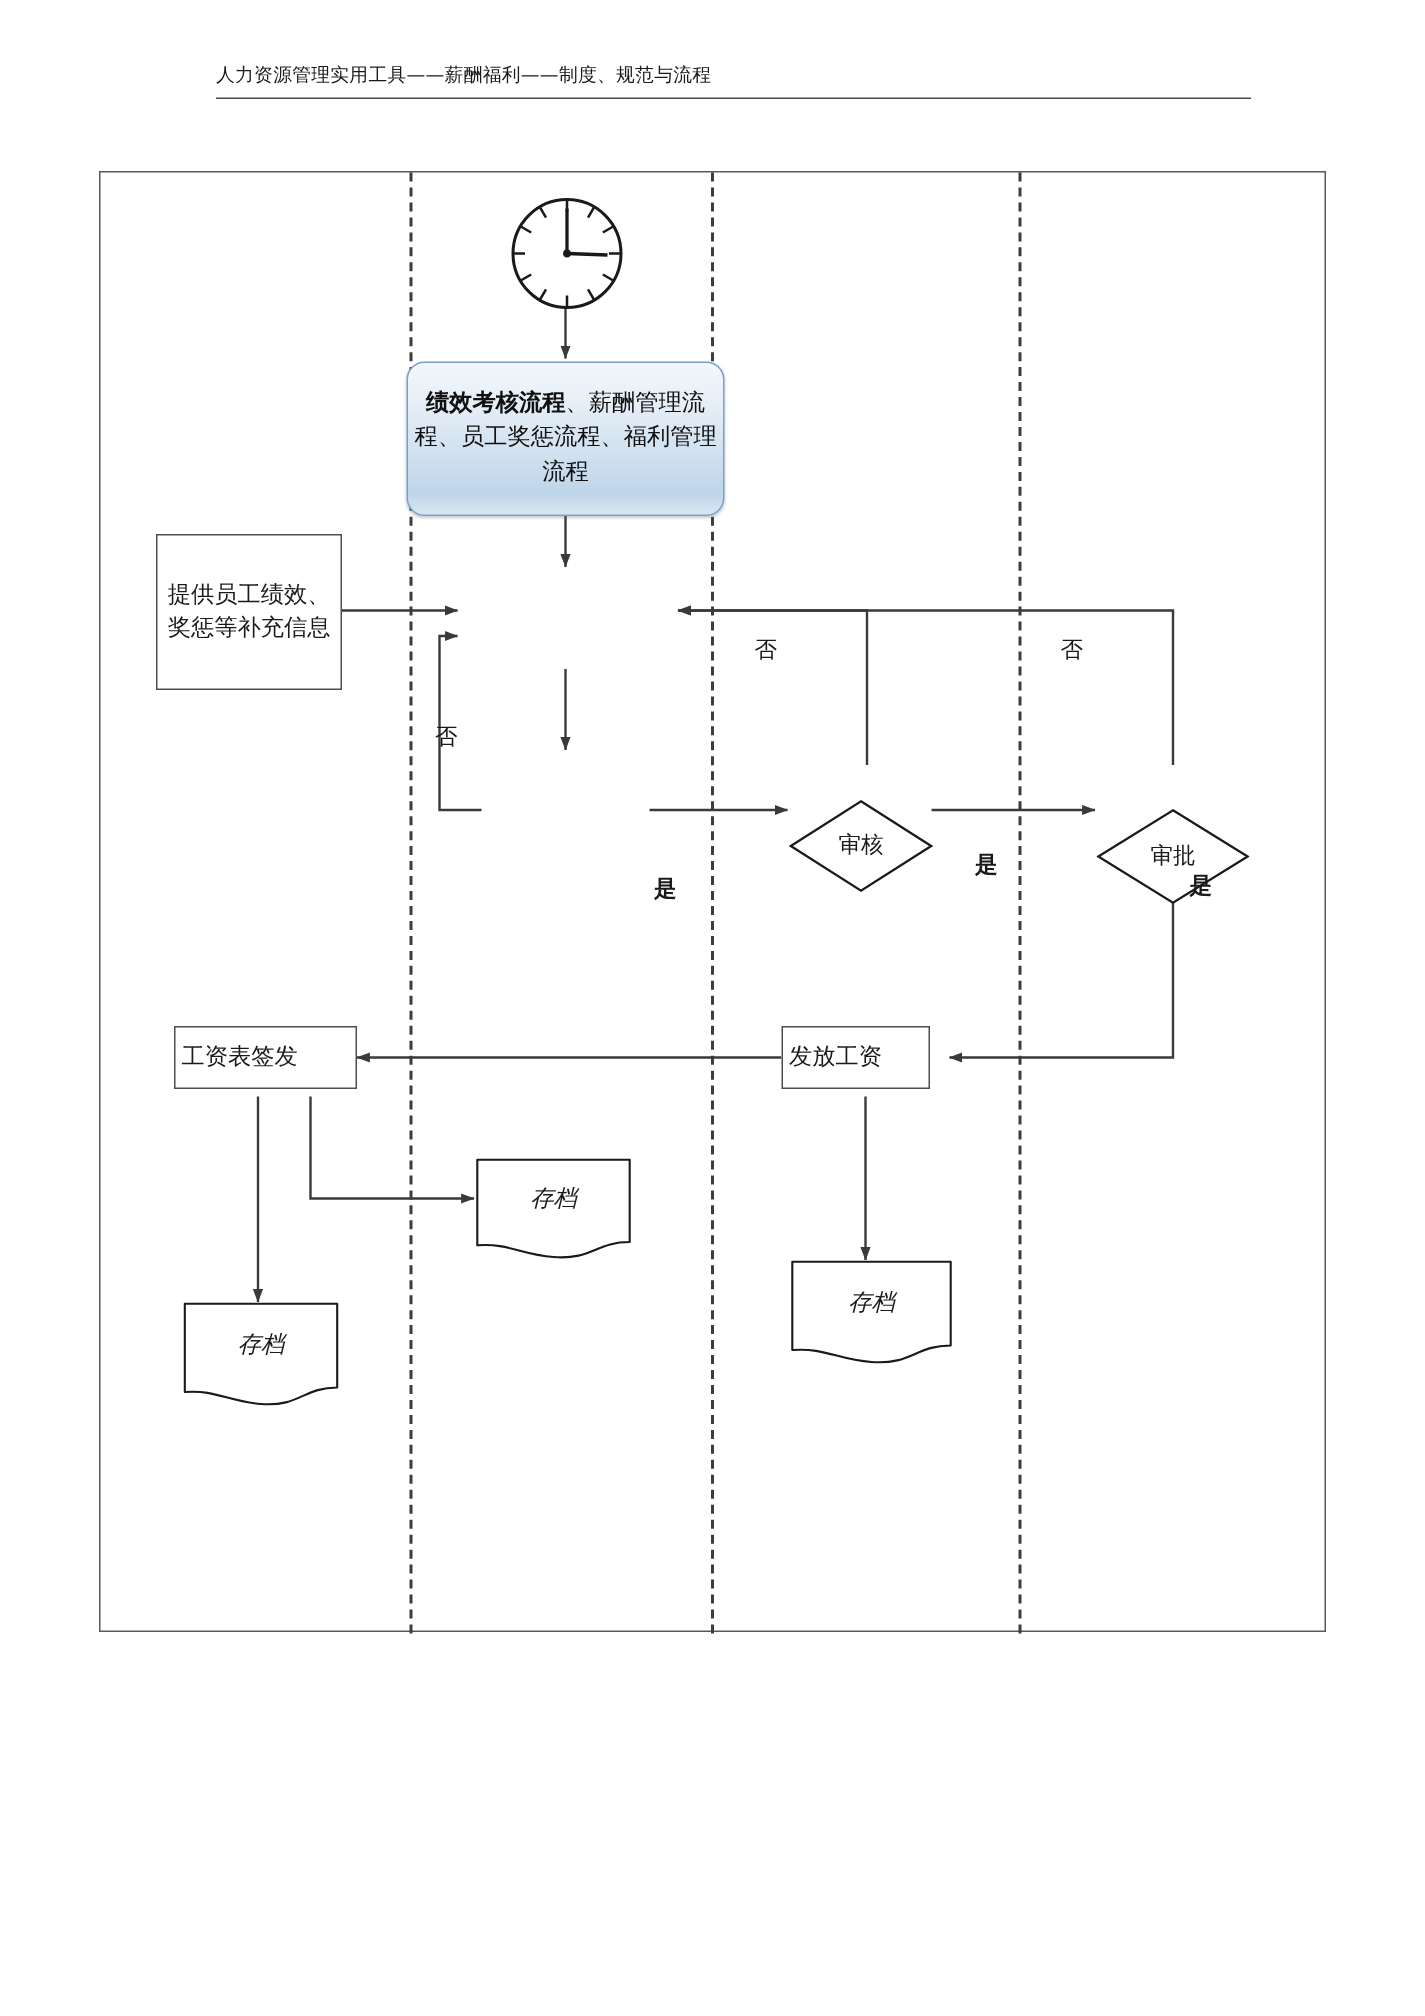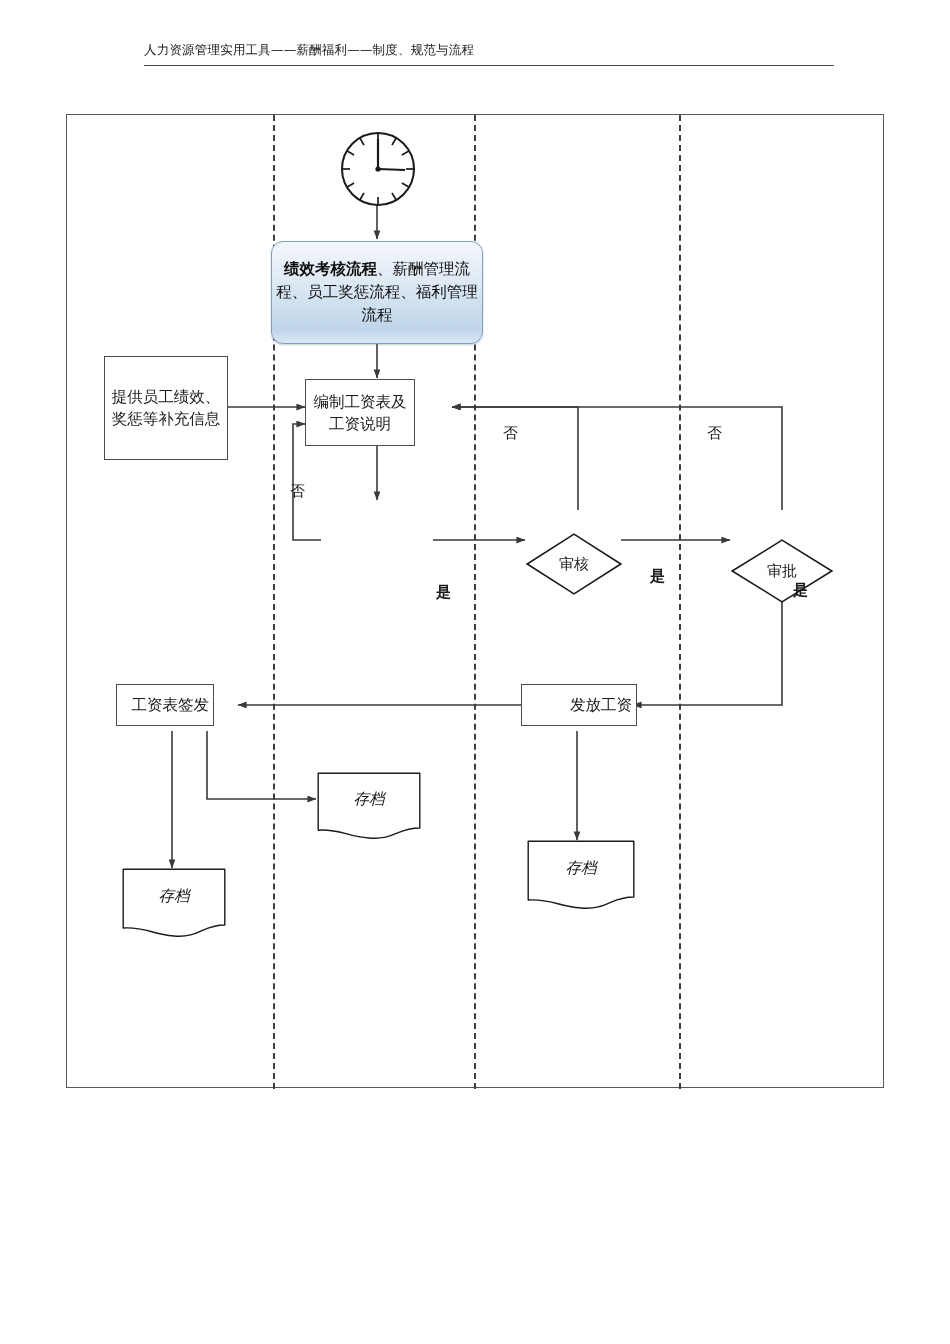--- a/index.html
+++ b/index.html
@@ -66,21 +66,21 @@
     width: 950px;
     height: 1344px;
     pointer-events: none;
   }
   
   .node {
     position: absolute;
     box-sizing: border-box;
     display: flex;
     align-items: center;
-    justify-content: flex-end;
+    justify-content: flex-start;
     text-align: center;
     color: #1a1a1a;
   }
   .proc {
     border: 1.2px solid #4d4d4d;
     background: #ffffff;
     font-size: 15.5px;
     line-height: 1.42;
   }
   .proc .inner { padding: 0 4px; font-family: Liberation Serif, serif; }
@@ -214,23 +214,20 @@
   <div class="node start-box" style="left:271px; top:241px; width:212px; height:103px;">
     <div class="inner">
       <span class="bold-part">绩效考核流程</span><span>、薪酬管理流程、员工奖惩流程、福利管理流程</span>
     </div>
   </div>
 
   <div class="node proc" style="left:104px; top:356px; width:124px; height:104px;">
     <div class="inner">提供员工绩效、奖惩等补充信息</div>
   </div>
 
-  <div class="node proc" style="left:305px; top:379px; width:110px; height:67px;">
-    <div class="inner">编制工资表及工资说明</div>
-  </div>
 
 
   <div class="diamond-wrap" style="left:526px; top:533px; width:96px; height:62px;">
     <svg width="96" height="62" viewBox="0 0 96 62">
       <polygon points="48,1.2 94.8,31 48,60.8 1.2,31" fill="#ffffff" stroke="#1a1a1a" stroke-width="1.5"></polygon>
     </svg>
     <div class="diamond-label">审核</div>
   </div>
 
   <div class="diamond-wrap" style="left:731px; top:539px; width:102px; height:64px;">
@@ -240,25 +237,25 @@
     <div class="diamond-label">审批</div>
   </div>
 
   <div class="yn" style="left:290px; top:482px;">否</div>
   <div class="yn" style="left:503px; top:424px;">否</div>
   <div class="yn" style="left:707px; top:424px;">否</div>
   <div class="yn bold" style="left:436px; top:583px;">是</div>
   <div class="yn bold" style="left:650px; top:567px;">是</div>
   <div class="yn bold" style="left:793px; top:581px;">是</div>
 
-  <div class="node proc" style="left:116px; top:684px; width:98px; height:42px;">
+  <div class="node proc" style="left:116px; top:684px; width:122px; height:42px;">
     <div class="inner">工资表签发</div>
   </div>
 
-  <div class="node proc" style="left:521px; top:684px; width:116px; height:42px;">
+  <div class="node proc" style="left:521px; top:684px; width:99px; height:42px;">
     <div class="inner">发放工资</div>
   </div>
 
   <div class="docshape" style="left:317px; top:772px; width:104px; height:68px;">
     <svg width="104" height="68" viewBox="0 0 104 68">
       <path d="M1.2,1.2 L102.8,1.2 L102.8,56 C80,56 78,68 52,66 C30,64.4 22,56.6 1.2,58.2 Z" fill="#ffffff" stroke="#1a1a1a" stroke-width="1.4" stroke-linejoin="round"></path>
     </svg>
     <div class="dlabel" style="top:17px;">存档</div>
   </div>
 

